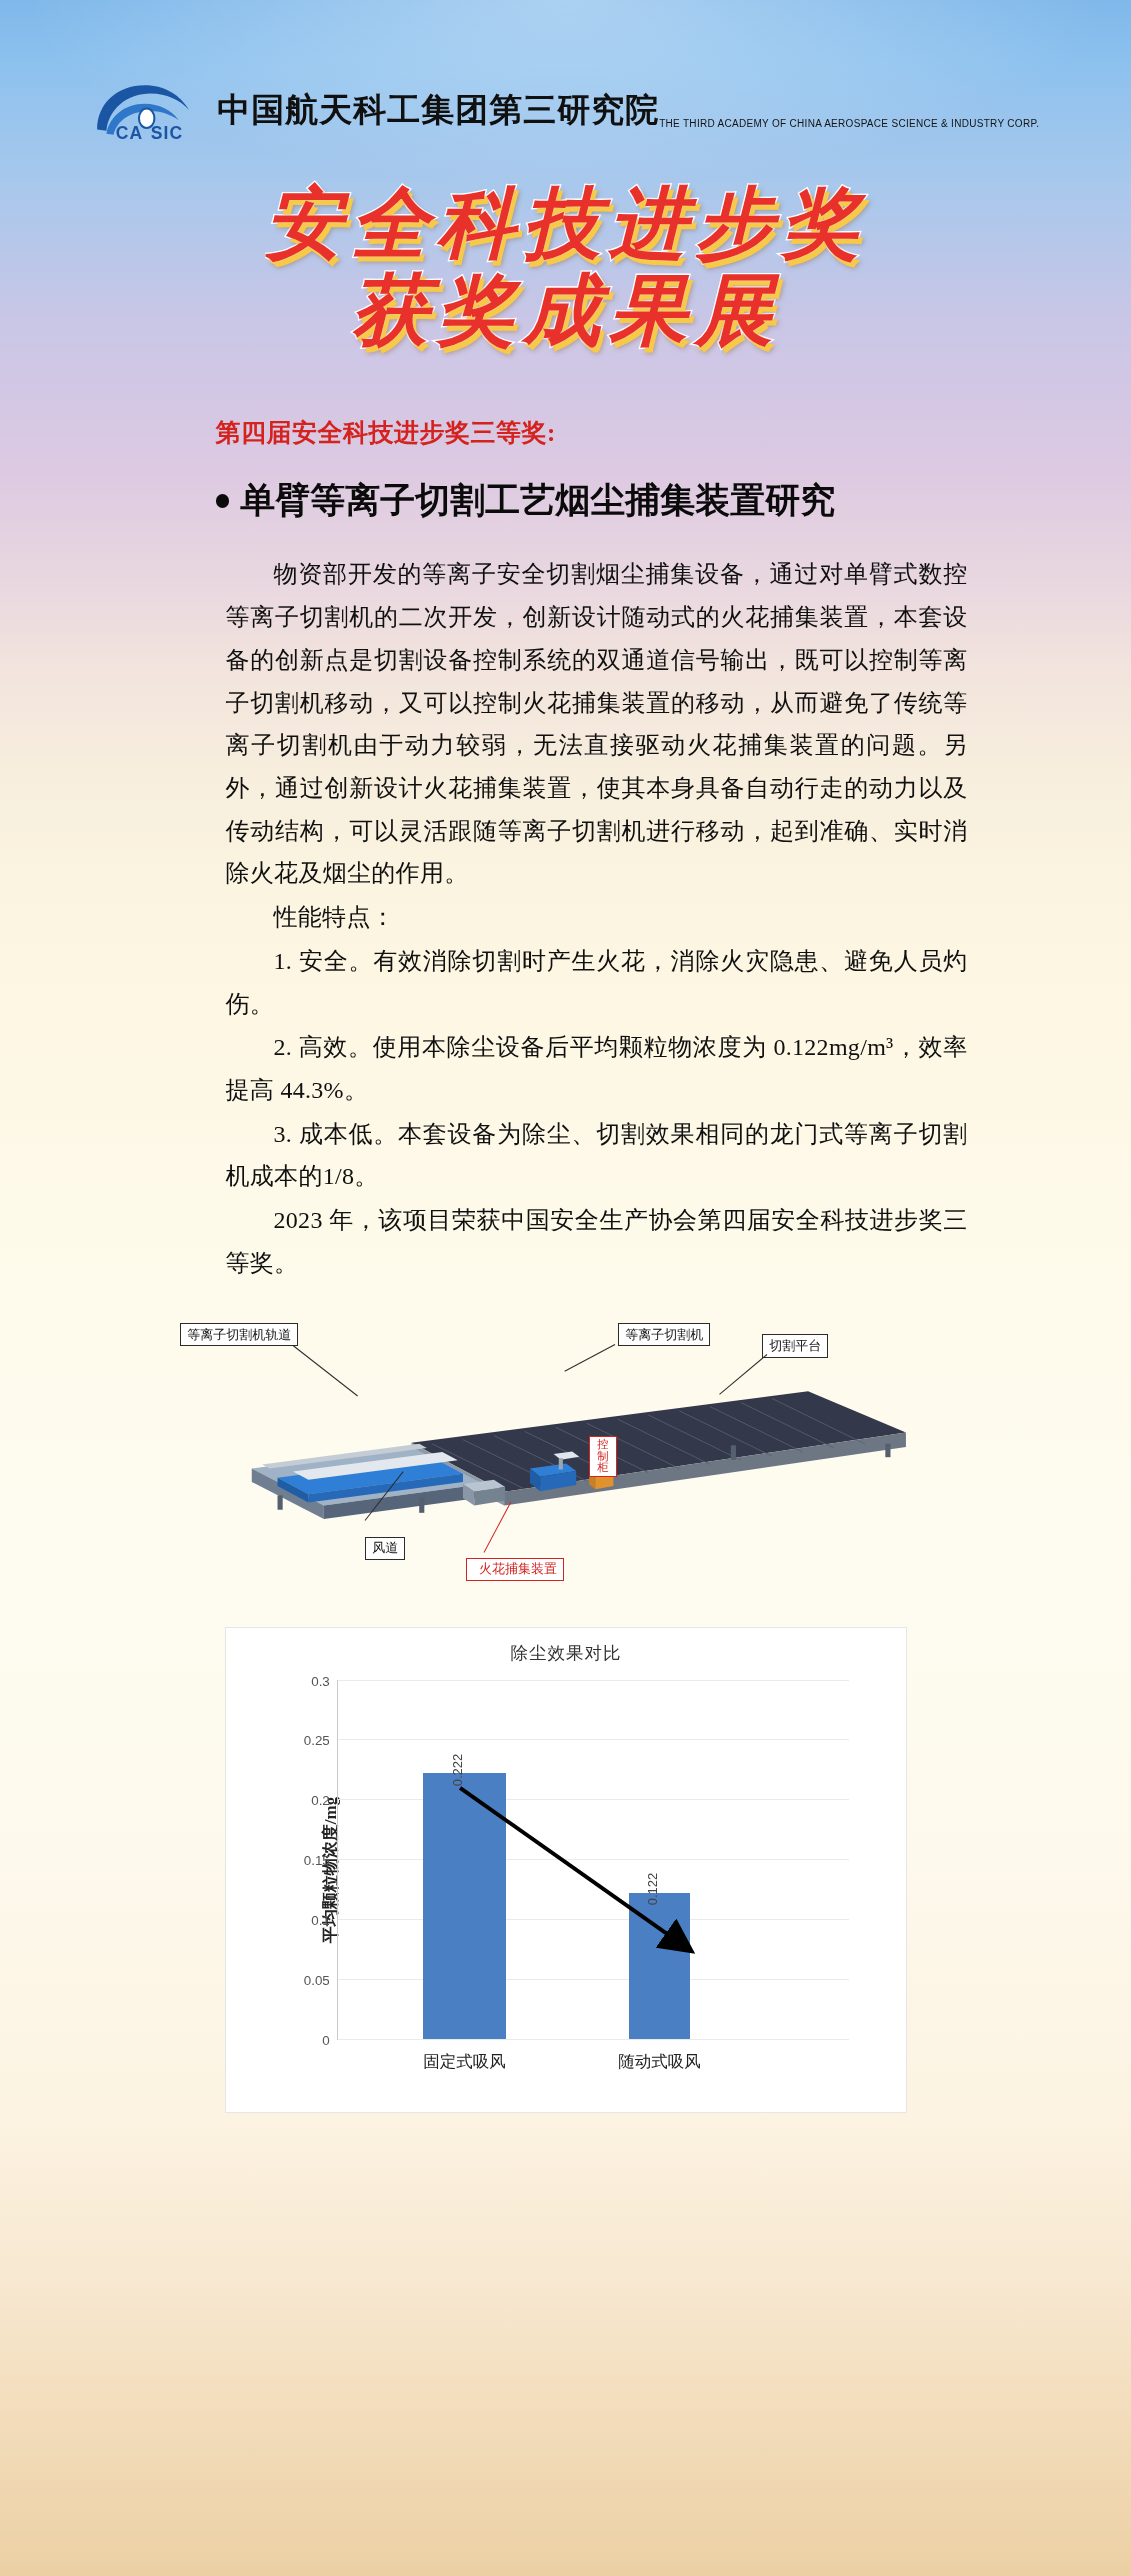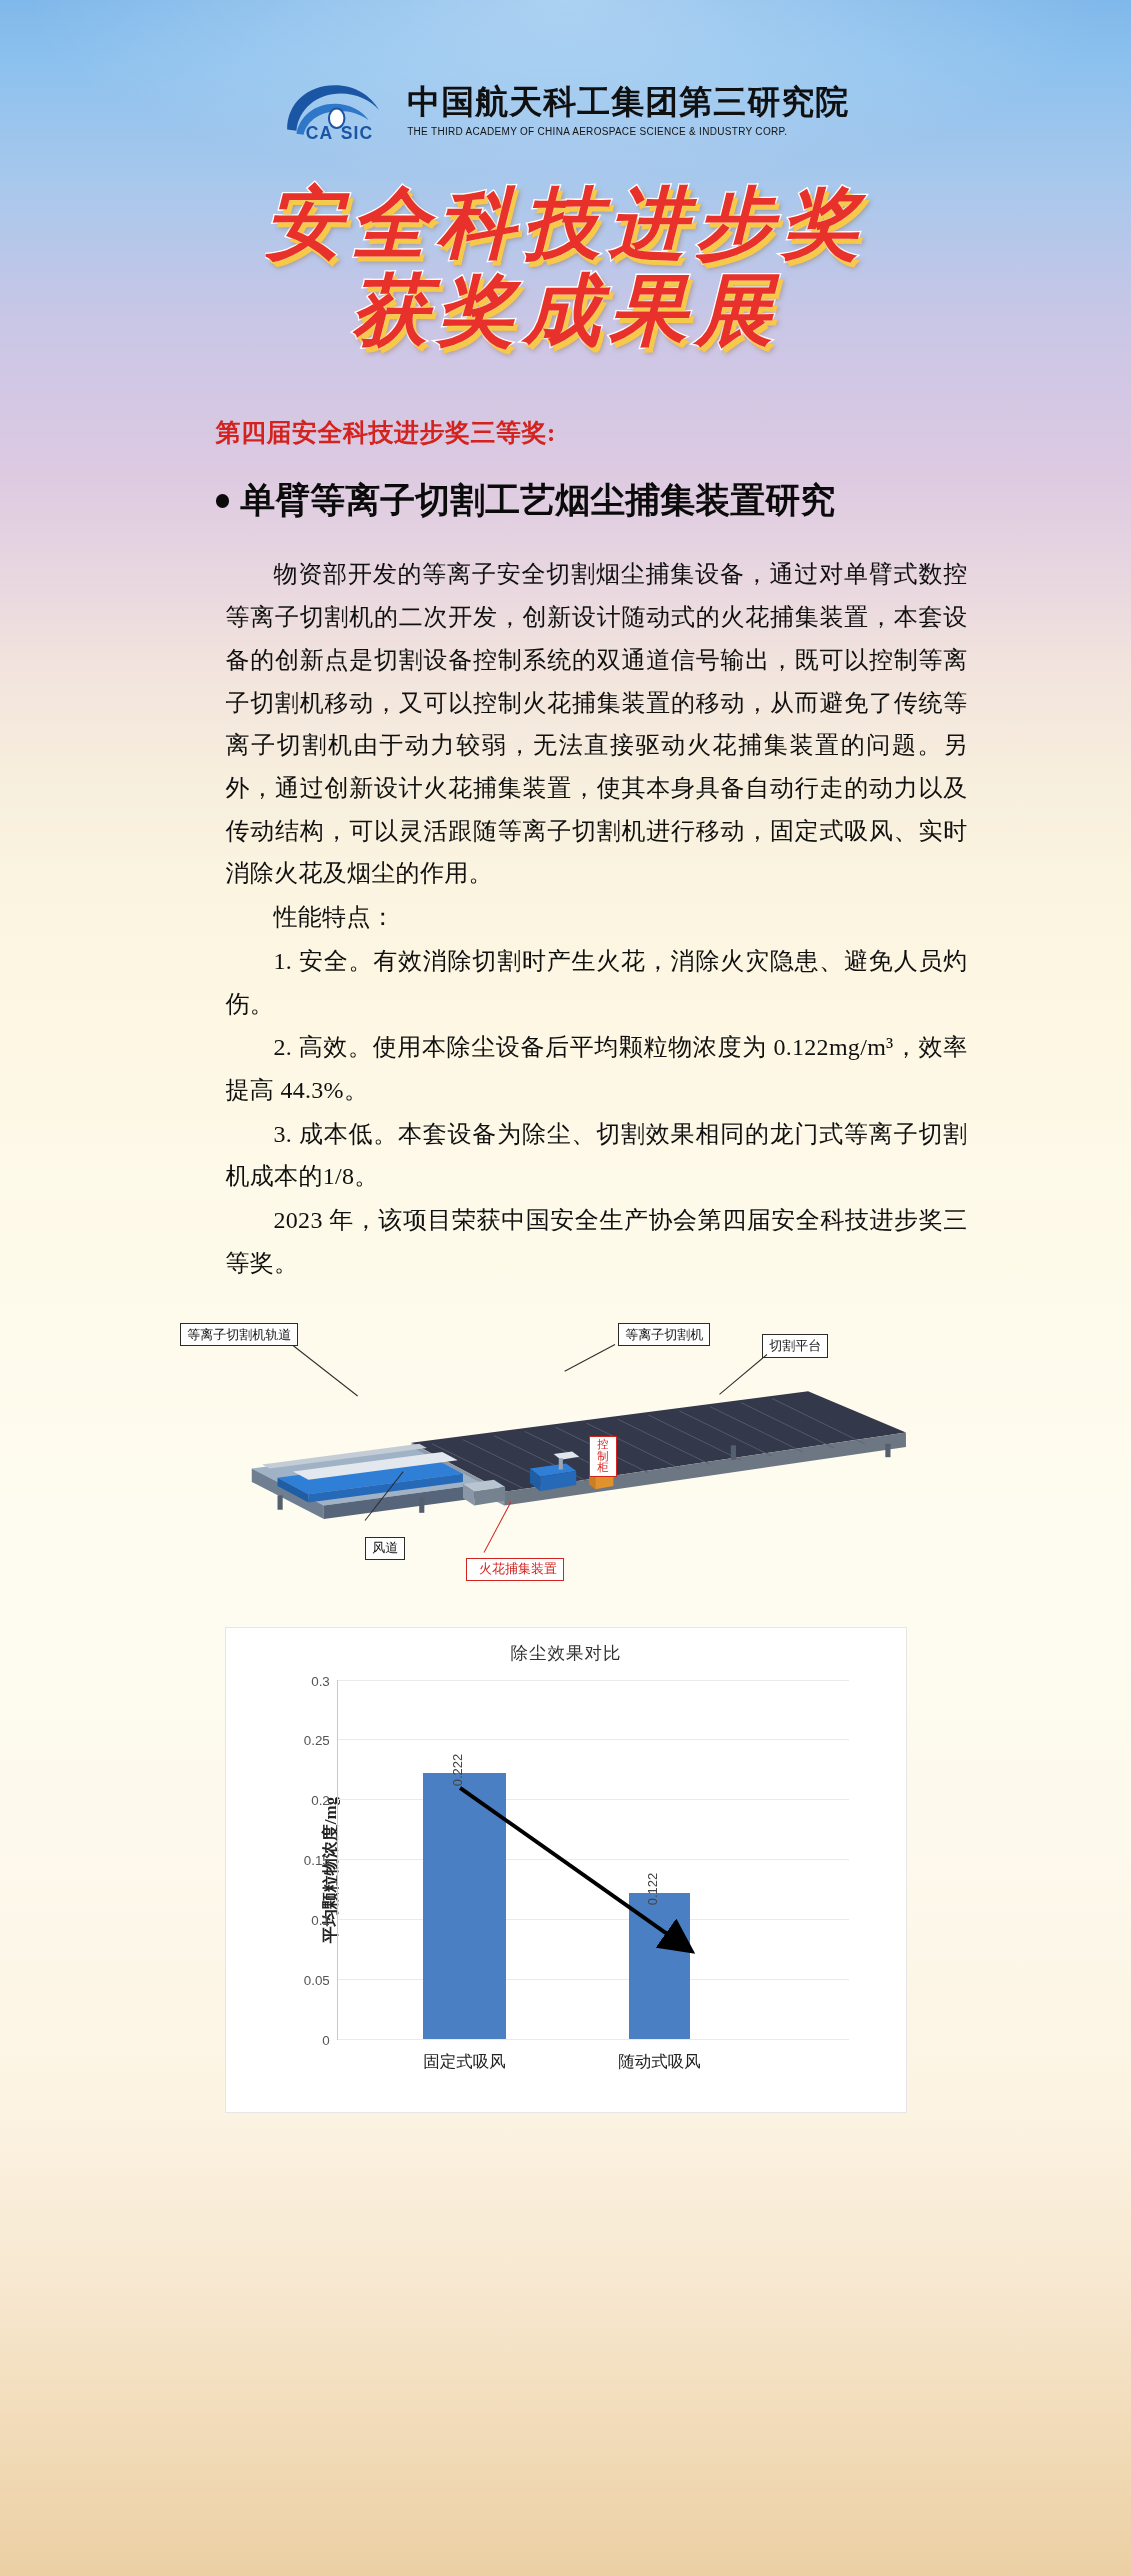--- a/index.html
+++ b/index.html
@@ -57,21 +57,21 @@
     display:flex;align-items:center;justify-content:center;
     gap:13.4px;
     padding-top:72px;
   }
   .logo-mark{
     width:111px;height:77px;position:relative;flex:none;
   }
   .logo-mark .swoosh{
     position:absolute;left:0;top:8.2px;width:111px;height:61px;
   }
-  .logo-text-wrap{display:flex;flex-direction:column;justify-content:center;}
+  .logo-text-wrap{display:flex;flex-direction:row;justify-content:center;align-items:flex-end;}
   .cn-name{
     font-family:"Liberation Serif", serif;
     font-weight:bold;
     font-size:33px;
     letter-spacing:1px;
     color:#101010;
     line-height:1.1;
     white-space:nowrap;
   }
   .en-name{
@@ -270,21 +270,21 @@
 
   <div class="content">
 
     <div class="award-line">第四届安全科技进步奖三等奖:</div>
 
     <div class="project-title">
       <span class="bullet"></span><span>单臂等离子切割工艺烟尘捕集装置研究</span>
     </div>
 
     <div class="body-text">
-      <p>物资部开发的等离子安全切割烟尘捕集设备，通过对单臂式数控等离子切割机的二次开发，创新设计随动式的火花捕集装置，本套设备的创新点是切割设备控制系统的双通道信号输出，既可以控制等离子切割机移动，又可以控制火花捕集装置的移动，从而避免了传统等离子切割机由于动力较弱，无法直接驱动火花捕集装置的问题。另外，通过创新设计火花捕集装置，使其本身具备自动行走的动力以及传动结构，可以灵活跟随等离子切割机进行移动，固定式吸风、实时消除火花及烟尘的作用。</p>
+      <p>物资部开发的等离子安全切割烟尘捕集设备，通过对单臂式数控等离子切割机的二次开发，创新设计随动式的火花捕集装置，本套设备的创新点是切割设备控制系统的双通道信号输出，既可以控制等离子切割机移动，又可以控制火花捕集装置的移动，从而避免了传统等离子切割机由于动力较弱，无法直接驱动火花捕集装置的问题。另外，通过创新设计火花捕集装置，使其本身具备自动行走的动力以及传动结构，可以灵活跟随等离子切割机进行移动，起到准确、实时消除火花及烟尘的作用。</p>
       <p>性能特点：</p>
       <p>1. 安全。有效消除切割时产生火花，消除火灾隐患、避免人员灼伤。</p>
       <p>2. 高效。使用本除尘设备后平均颗粒物浓度为 0.122mg/m³，效率提高 44.3%。</p>
       <p>3. 成本低。本套设备为除尘、切割效果相同的龙门式等离子切割机成本的1/8。</p>
       <p>2023 年，该项目荣获中国安全生产协会第四届安全科技进步奖三等奖。</p>
     </div>
 
     <div class="figure-1">
       <svg class="fig1-canvas" viewBox="0 0 1720 560" xmlns="http://www.w3.org/2000/svg">
 

